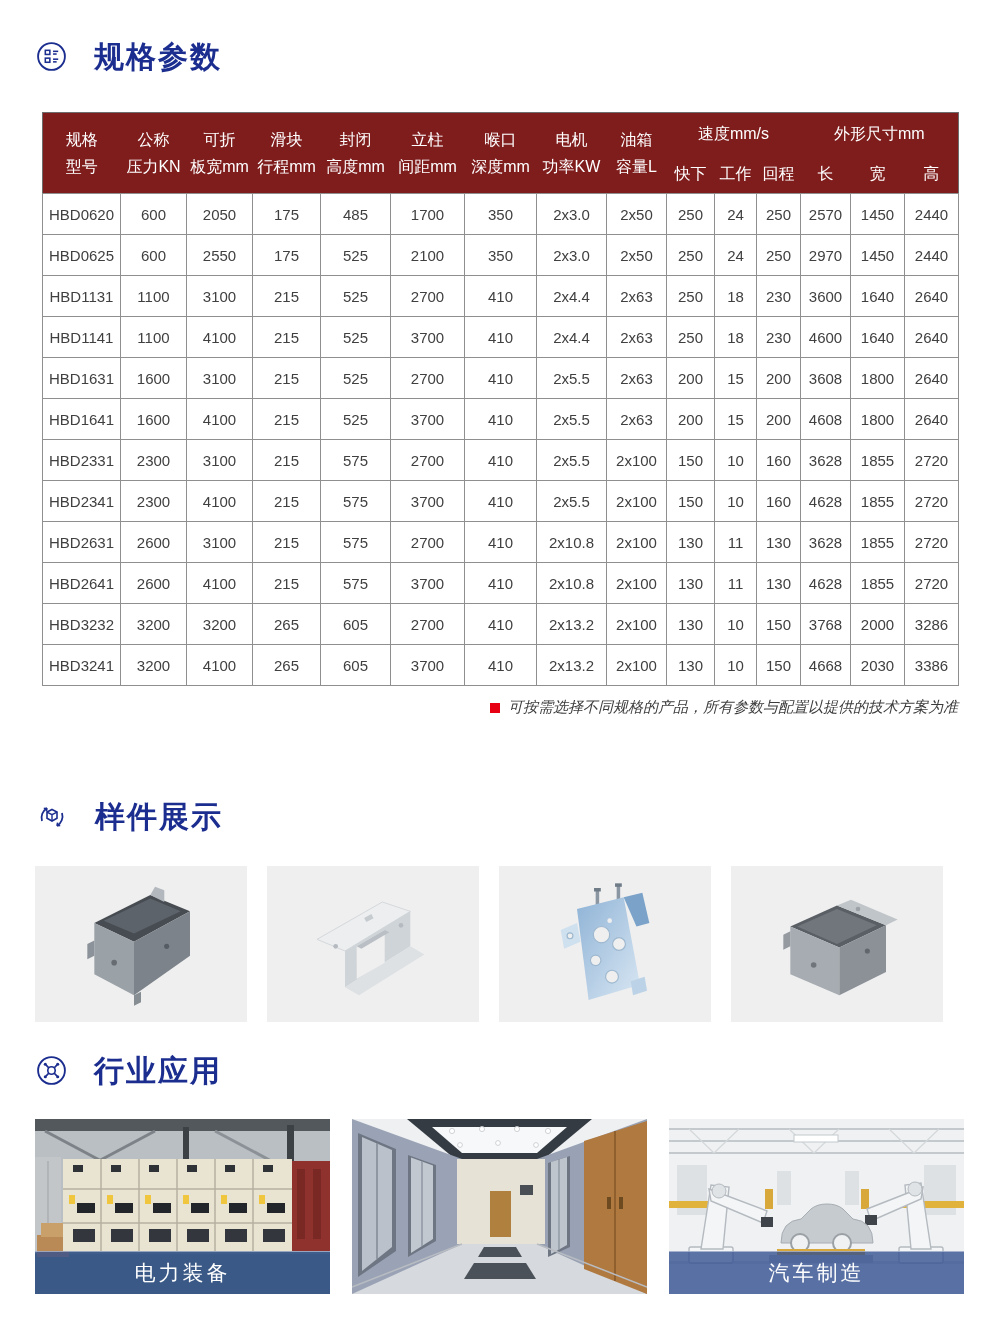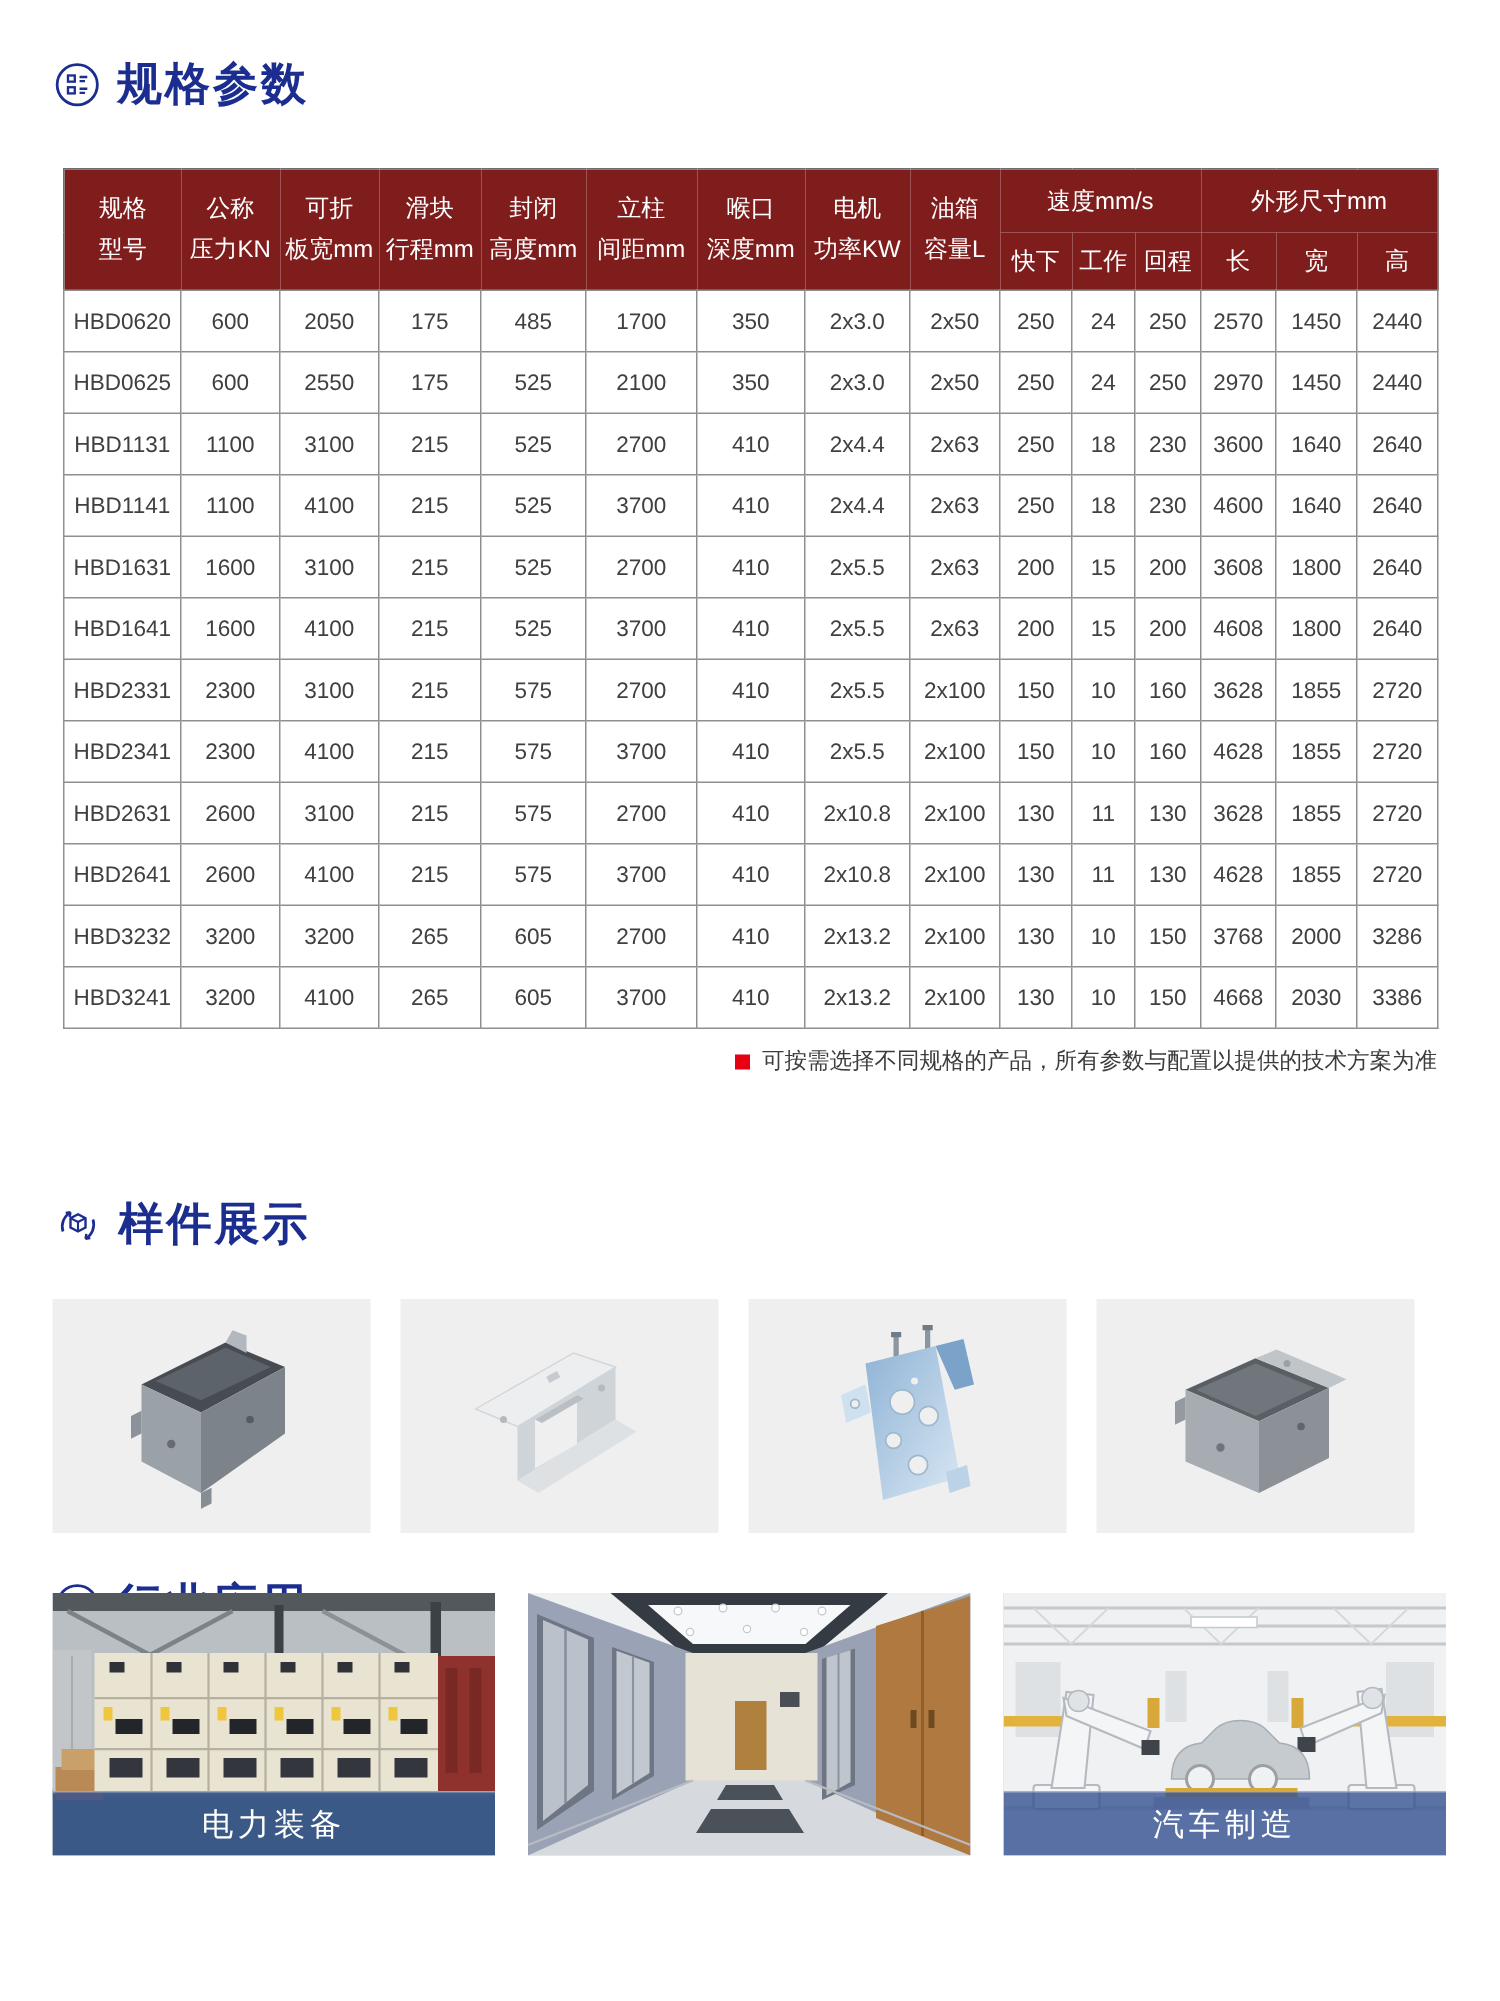--- a/index.html
+++ b/index.html
@@ -1,48 +1,48 @@
 <!DOCTYPE html>
 <html><head>
 <meta charset="utf-8">
 <style>
   html,body{margin:0;padding:0;background:#ffffff;}
   .page{
     position:relative;width:1000px;height:1334px;background:#ffffff;
     font-family:"Liberation Sans","DejaVu Sans",sans-serif;overflow:hidden;
   }
   
-  .sec-head{position:absolute;left:35px;display:flex;align-items:center;gap:10px;color:#1b2d8f;}
+  .sec-head{position:absolute;left:35px;display:flex;align-items:center;gap:26px;color:#1b2d8f;}
   .sec-head .ttl{font-size:30px;font-weight:700;letter-spacing:2px;line-height:1;}
   .sec-head svg{display:block;}
   
   .table-wrap{position:absolute;left:42px;top:112px;width:916px;}
   table.spec{border-collapse:collapse;table-layout:fixed;width:916px;border:1px solid #6d6d6d;}
   table.spec thead th{
     background:#7f1d1d;color:#ffffff;font-weight:400;border:none;
     font-size:16px;vertical-align:middle;padding:0;
   }
   table.spec th.mh{white-space:pre-line;line-height:1.7;height:80px;}
   table.spec th.gh{height:42px;}
   table.spec th.sh{height:38px;}
   table.spec tbody td{
     border:1px solid #8f8f8f;background:#ffffff;text-align:center;
     height:40px;font-size:15px;color:#404040;padding:0;
   }
   
   .footnote{
     position:absolute;left:42px;top:698px;width:916px;display:flex;
-    justify-content:flex-end;align-items:center;gap:8px;font-size:15px;color:#3c3c3c;
+    justify-content:flex-end;align-items:center;gap:8px;font-size:15px;color:#3c3c3c;font-style:italic;
   }
   .footnote .bullet{width:10px;height:10px;background:#e60012;flex:0 0 auto;}
   
   .samples{position:absolute;left:35px;top:866px;display:flex;gap:20px;}
   .sample{width:212px;height:156px;background:#efefef;display:flex;align-items:center;justify-content:center;overflow:hidden;}
   
-  .industry{position:absolute;left:35px;top:1062px;display:flex;gap:22px;justify-content:flex-end;}
+  .industry{position:absolute;left:35px;top:1119px;display:flex;gap:22px;justify-content:flex-end;}
   .photo{width:295px;height:175px;position:relative;overflow:hidden;background:#cfd3d7;}
   .photo svg{display:block;}
   .band{
     position:absolute;left:0;right:0;bottom:0;height:42px;
     background:rgba(49,78,143,0.78);border-top:1px solid rgba(255,255,255,0.45);
     display:flex;align-items:center;justify-content:center;
     color:#ffffff;font-size:21px;letter-spacing:3px;
   }
 </style>
 </head>

